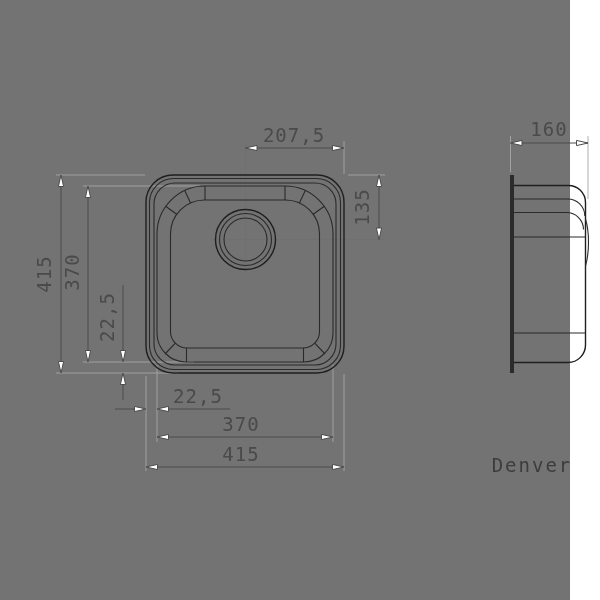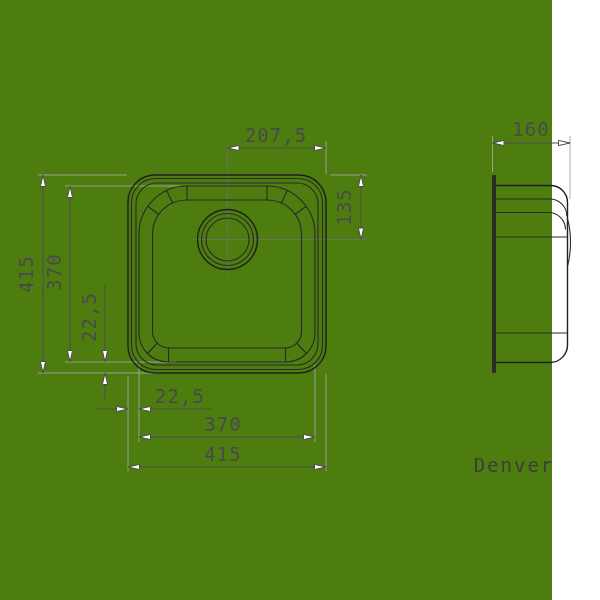--- a/index.html
+++ b/index.html
@@ -1,16 +1,16 @@
 <!DOCTYPE html>
 <html><head>
 <meta charset="utf-8">
 <style>
   html,body{margin:0;padding:0;background:#ffffff;width:600px;height:600px;overflow:hidden;}
-  #stage{width:552px;height:600px;position:relative;background:#4d7c0f;}
+  #stage{width:552px;height:600px;position:relative;background:#737373;padding-left:18px;}
   svg{display:block;}
   .outline{stroke:#1f1f1f;stroke-width:1.4;fill:none;}
   .outline-thin{stroke:#2a2a2a;stroke-width:1.1;fill:none;}
   .dimline{stroke:#4d4d4d;stroke-width:1;fill:none;}
   .extline{stroke:#a6a6a6;stroke-width:0.9;fill:none;}
   .centerline{stroke:#6f6f6f;stroke-width:0.9;fill:none;}
   .arrow{fill:#ffffff;stroke:#4d4d4d;stroke-width:1;}
   .flange{fill:#2b2b2b;stroke:none;}
   text{font-family:"DejaVu Sans Mono","Liberation Mono",monospace;
        font-size:19px;fill:#4a4a4a;letter-spacing:1px;}

